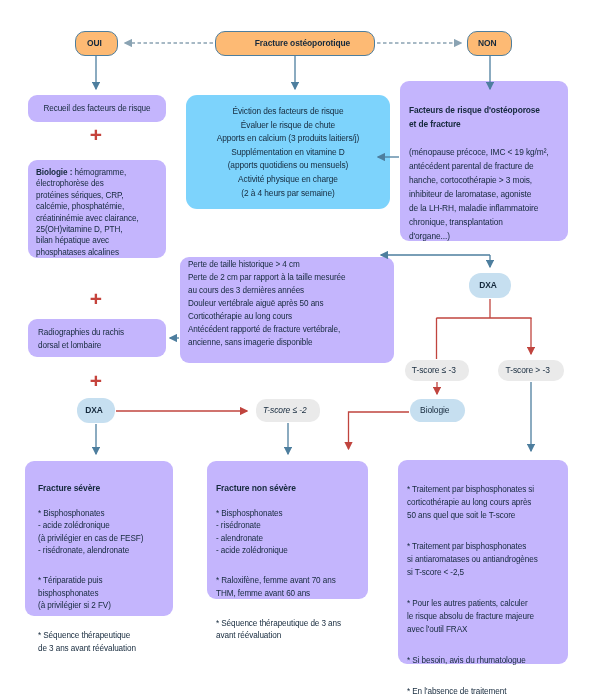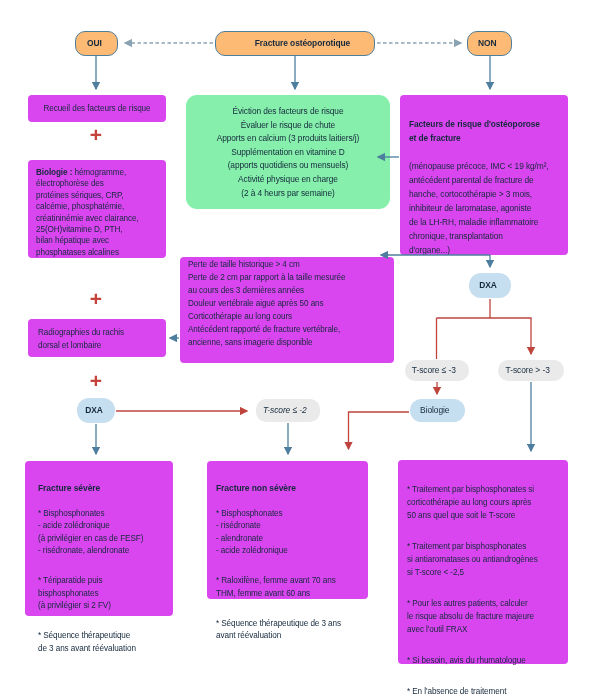--- a/index.html
+++ b/index.html
@@ -1,19 +1,19 @@
 <!DOCTYPE html>
 <html><head>
 <meta charset="utf-8">
 <style>
   html,body{margin:0;padding:0;background:#ffffff;}
   body{width:600px;height:698px;position:relative;font-family:"Liberation Sans",sans-serif;color:#15293c;}
   .stage{position:absolute;left:0;top:0;width:600px;height:698px;}
-  .box{position:absolute;background:#d946ef;border-radius:4px;box-sizing:border-box;}
-  .yellow{background:#86efac;border-radius:11px;}
+  .box{position:absolute;background:#c4b5fd;border-radius:9px;box-sizing:border-box;}
+  .yellow{background:#7dd3fc;border-radius:11px;}
   .txt{transform:scaleX(0.87);transform-origin:0 0;width:114.9%;white-space:pre-line;font-size:9.4px;line-height:12.6px;letter-spacing:-0.1px;}
   .ctr .txt{text-align:center;}
   .b{font-weight:bold;}
   .pill{position:absolute;display:flex;align-items:center;justify-content:center;box-sizing:border-box;border-radius:12px;}
   .pill .txt{transform:scaleX(0.9);width:111%;text-align:center;white-space:nowrap;}
   .pill-outline{background:#fdba74;border:1.4px solid #4d7e9e;border-radius:10px;font-weight:bold;font-size:10.6px;}
   .pill-blue{background:#c6dff0;font-size:10px;}
   .pill-gray{background:#eaeaea;font-size:9.6px;border-radius:10px;}
   .plus{position:absolute;width:24px;text-align:center;font-size:21px;font-weight:bold;color:#c5433c;line-height:22px;}
   .grp{margin-bottom:5px;}
@@ -62,21 +62,21 @@
   <div class="box yellow ctr" style="left:186px;top:95px;width:204px;height:114px;padding:9px 8px;">
     <div class="txt" style="line-height:13.6px;font-size:9.6px;">Éviction des facteurs de risque
 Évaluer le risque de chute
 Apports en calcium (3 produits laitiers/j)
 Supplémentation en vitamine D
 (apports quotidiens ou mensuels)
 Activité physique en charge
 (2 à 4 heurs par semaine)</div>
   </div>
 
-  <div class="box" style="left:400px;top:95px;width:168px;height:160px;padding:8px 9px;">
+  <div class="box" style="left:400px;top:81px;width:168px;height:160px;padding:8px 9px;">
     <div class="txt" style="line-height:14px;font-size:9.6px;">
       <div class="b">Facteurs de risque d'ostéoporose
 et de fracture</div>
       <div>(ménopause précoce, IMC &lt; 19 kg/m²,
 antécédent parental de fracture de
 hanche, cortocothérapie &gt; 3 mois,
 inhibiteur de laromatase, agoniste
 de la LH-RH, maladie inflammatoire
 chronique, transplantation
 d'organe...)</div>

